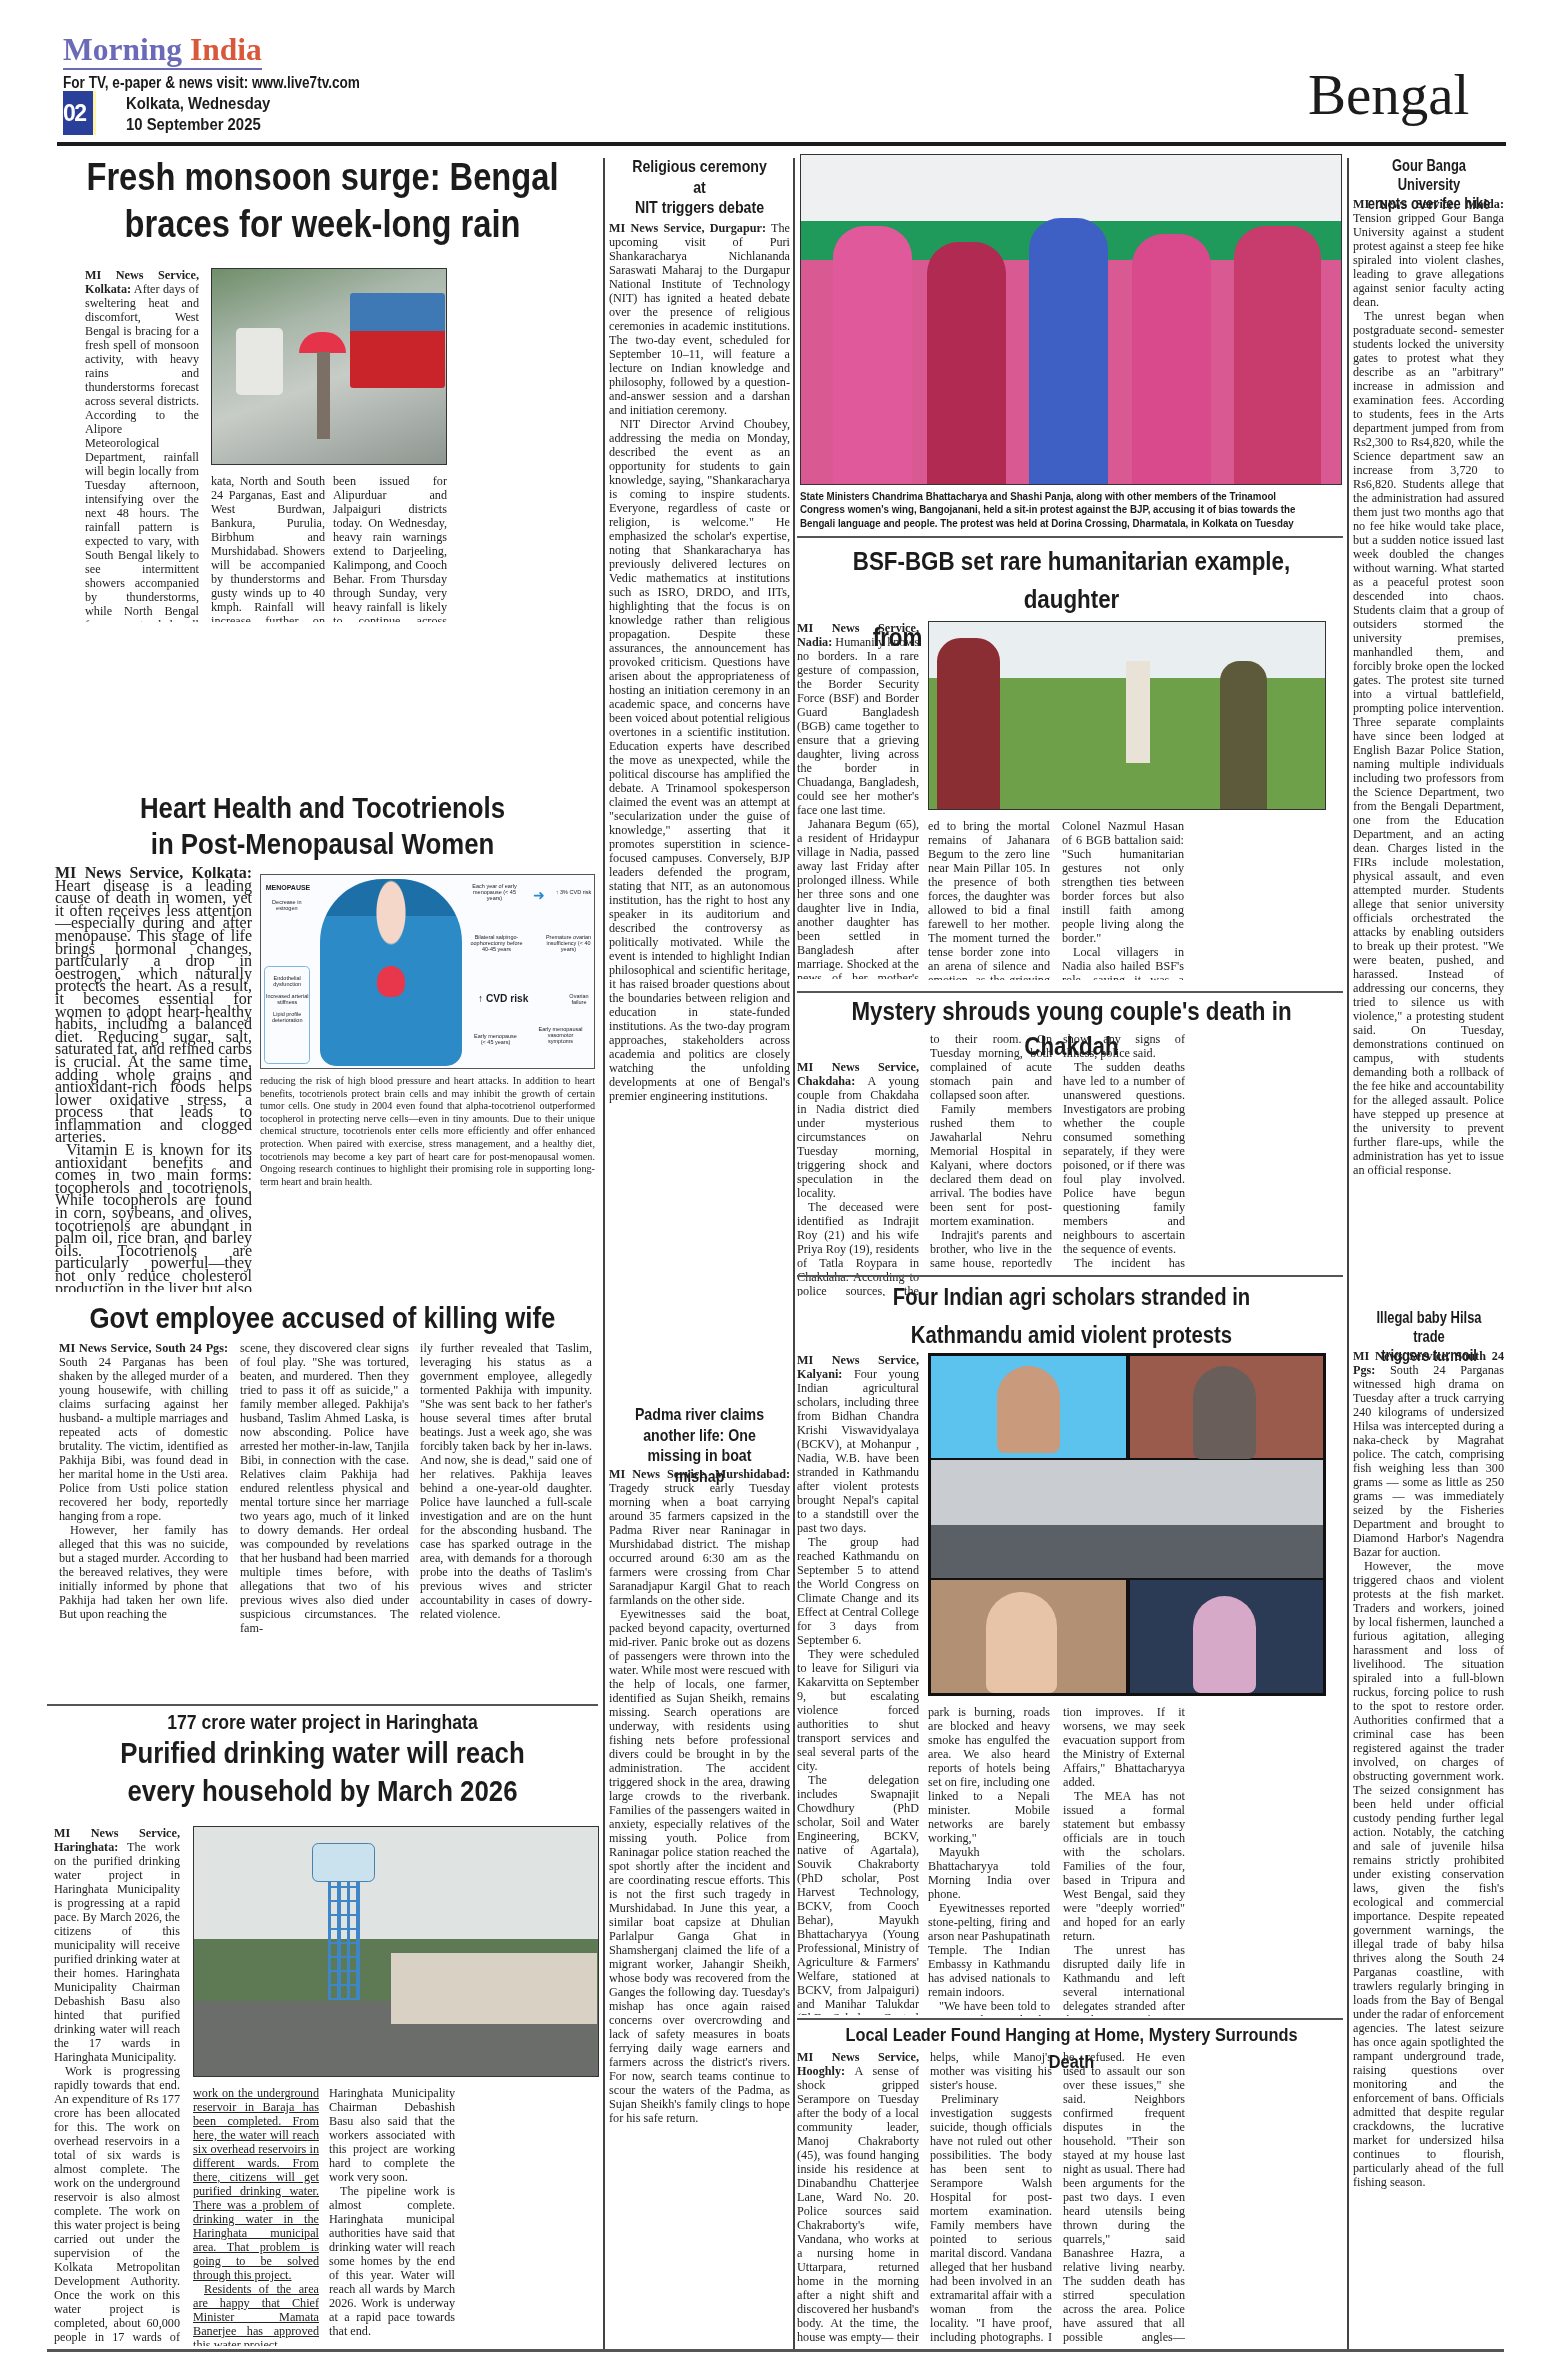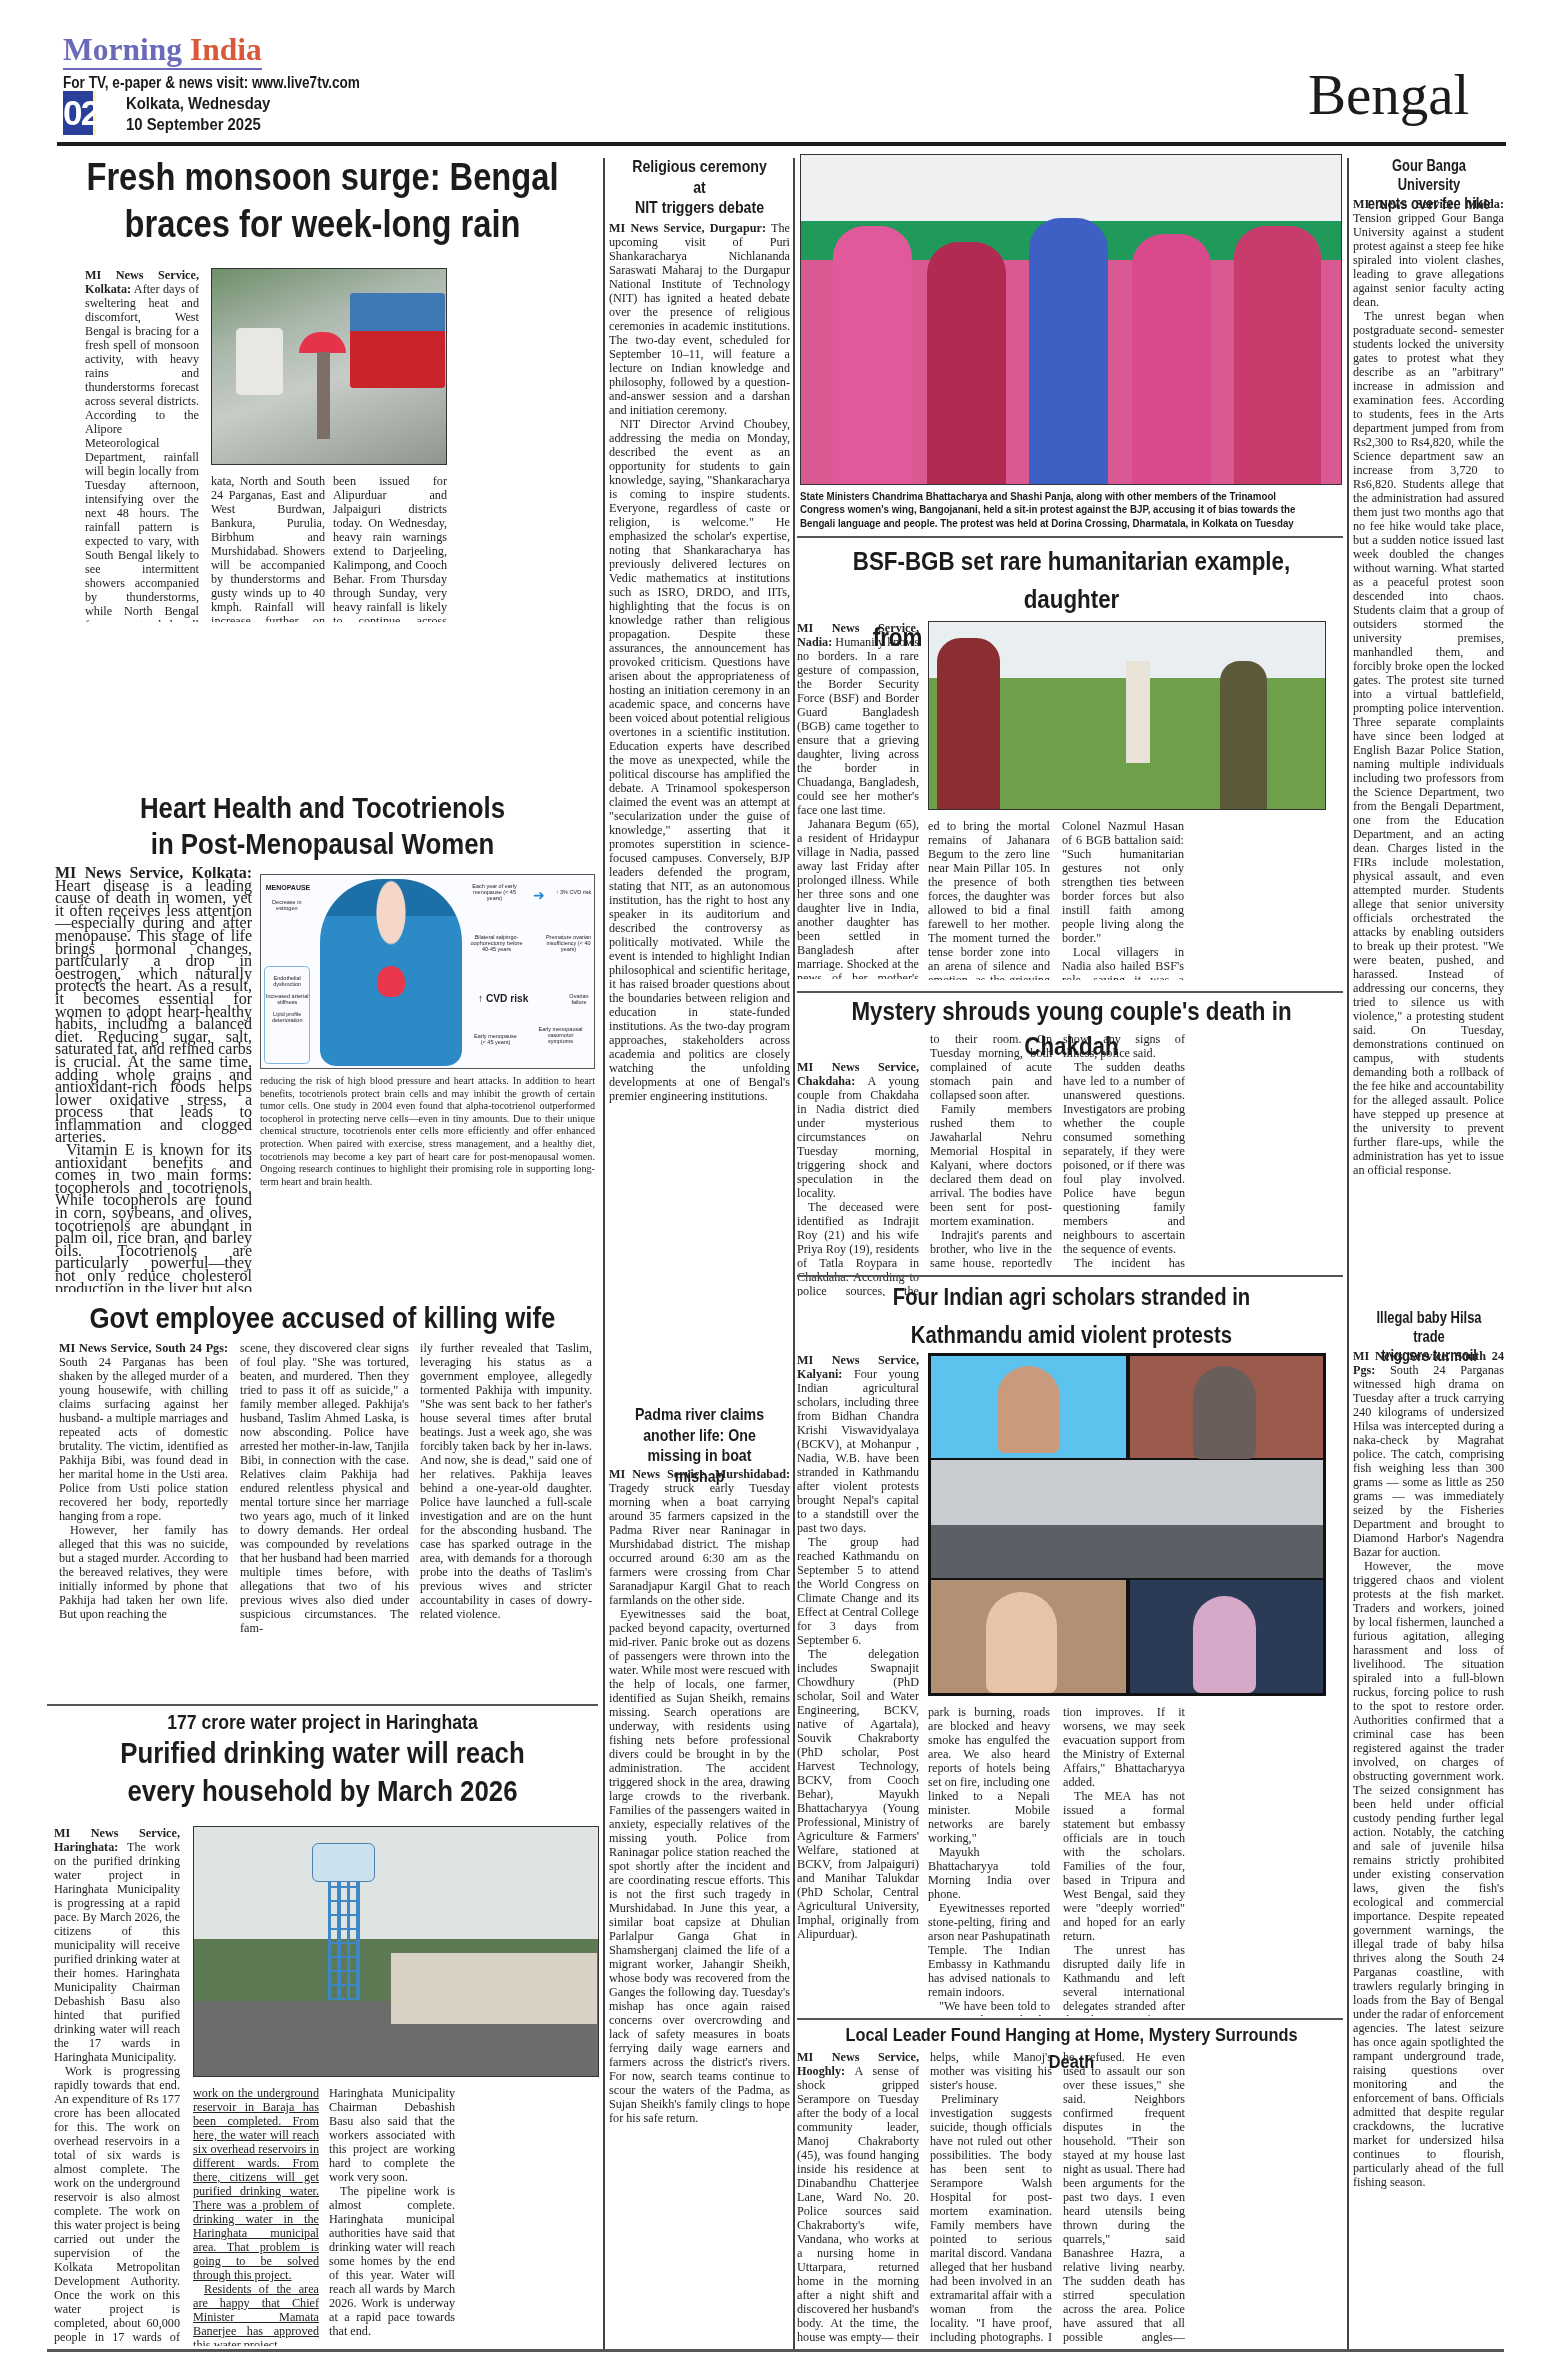--- a/index.html
+++ b/index.html
@@ -4,21 +4,21 @@
 <style>
   * { box-sizing: border-box; margin: 0; padding: 0; }
   html, body { width: 1564px; height: 2366px; background: #ffffff; overflow: hidden; }
   body { position: relative; font-family: "DejaVu Serif", serif; color: #1c1c1c; }
   .abs { position: absolute; }
   
   .mast-title { left: 63px; top: 31.5px; font-family: "Liberation Serif", serif; font-weight: bold; font-size: 31.5px; letter-spacing: 0px; border-bottom: 2.4px solid #6a6ab8; line-height: 35px; padding-bottom: 1.6px; }
   .mast-title .m1 { color: #6a6ab8; }
   .mast-title .m2 { color: #d9583a; text-align: right; }
   .mast-visit { left: 63px; top: 74px; font-family: "Liberation Sans", sans-serif; font-weight: bold; font-size: 15.8px; color: #1a1a1a; transform: scaleX(0.86); transform-origin: left; white-space: nowrap; }
-  .page-no { left: 63px; top: 91px; width: 33px; height: 44px; background: #2a3f9a; color: #fff; font-family: "Liberation Sans", sans-serif; font-weight: bold; font-size: 35px; line-height: 44px; text-align: center; letter-spacing: -1.6px; border-right: 3.9px solid #fff4a8; }
+  .page-no { left: 63px; top: 91px; width: 33px; height: 44px; background: #2a3f9a; color: #fff; font-family: "Liberation Sans", sans-serif; font-weight: bold; font-size: 23px; line-height: 44px; letter-spacing: -1.6px; border-right: 3.9px solid #fff4a8; }
   .dateline { left: 85px; top: 93px; font-family: "Liberation Sans", sans-serif; font-size: 17.3px; font-weight: bold; line-height: 21px; transform: scaleX(0.86); transform-origin: left; margin-left: 0; padding-left: 0; }
   .dateline div { white-space: nowrap; }
   .section { left: 1308px; top: 63px; font-family: "Liberation Serif", serif; font-size: 57px; color: #1c1c1c; line-height: 63px; }
   .top-rule { left: 57px; top: 142px; width: 1449px; height: 3.9px; background: #1c1c1c; }
   
   .hl { font-family: "Liberation Sans", sans-serif; font-weight: bold; color: #1c1c1c; text-align: center; transform-origin: center top; line-height: 1.08; }
   .hl-narrow { font-family: "Liberation Sans", sans-serif; font-weight: bold; color: #1c1c1c; text-align: center; line-height: 1.12; }
   .body-text { font-family: "Liberation Serif", serif; font-size: 12.2px; line-height: 14px; text-align: justify; hyphens: auto; color: #222; }
   .body-text p { text-indent: 11px; }
   .body-text p:first-child { text-indent: 0; }
@@ -209,20 +209,21 @@
 </div>
 <div class="abs rule-h" style="left:797px; top:1275px; width:546px;"></div>
 
 <div class="abs hl" style="left:796px; top:1278px; width:551px; font-size:23.6px; line-height:38px; transform:scaleX(0.86);">
   <div>Four Indian agri scholars stranded in</div>
   <div>Kathmandu amid violent protests</div>
 </div>
 <div class="abs body-text" style="left:797px; top:1353px; width:122px; height:662px; overflow:hidden;">
   <p><span class="byline">MI News Service, Kalyani:</span> <span>Four young Indian agricultural scholars, including three from Bidhan Chandra Krishi Viswavidyalaya (BCKV), at Mohanpur , Nadia, W.B. have been stranded in Kathmandu after violent protests brought Nepal's capital to a standstill over the past two days.</span></p>
   <p>The group had reached Kathmandu on September 5 to attend the World Congress on Climate Change and its Effect at Central College for 3 days from September 6.</p>
+  <p>They were scheduled to leave for Siliguri via Kakarvitta on September 9, but escalating violence forced authorities to shut transport services and seal several parts of the city.</p>
   <p>The delegation includes Swapnajit Chowdhury (PhD scholar, Soil and Water Engineering, BCKV, native of Agartala), Souvik Chakraborty (PhD scholar, Post Harvest Technology, BCKV, from Cooch Behar), Mayukh Bhattacharyya (Young Professional, Ministry of Agriculture &amp; Farmers' Welfare, stationed at BCKV, from Jalpaiguri) and Manihar Talukdar (PhD Scholar, Central Agricultural University, Imphal, originally from Alipurduar).</p>
 
 </div>
 <div class="abs photo" style="left:928px; top:1353px; width:398px; height:343px; border:3.2px solid #111; background:#111;">
   <div class="abs" style="left:0; top:0; width:195px; height:102px; background:linear-gradient(#5cc2ee,#5cc2ee);">
     <div class="abs" style="left:66px; top:9.5px; width:63px; height:87px; background:#c99a7c; border-radius:31.5px 31.5px 7.9px 7.9px;"></div>
   </div>
   <div class="abs" style="left:199px; top:0; width:193px; height:102px; background:#9a5b4c;">
     <div class="abs" style="left:63px; top:9.5px; width:63px; height:93px; background:#6a5e5a; border-radius:31.5px 31.5px 7.9px 7.9px;"></div>
   </div>

